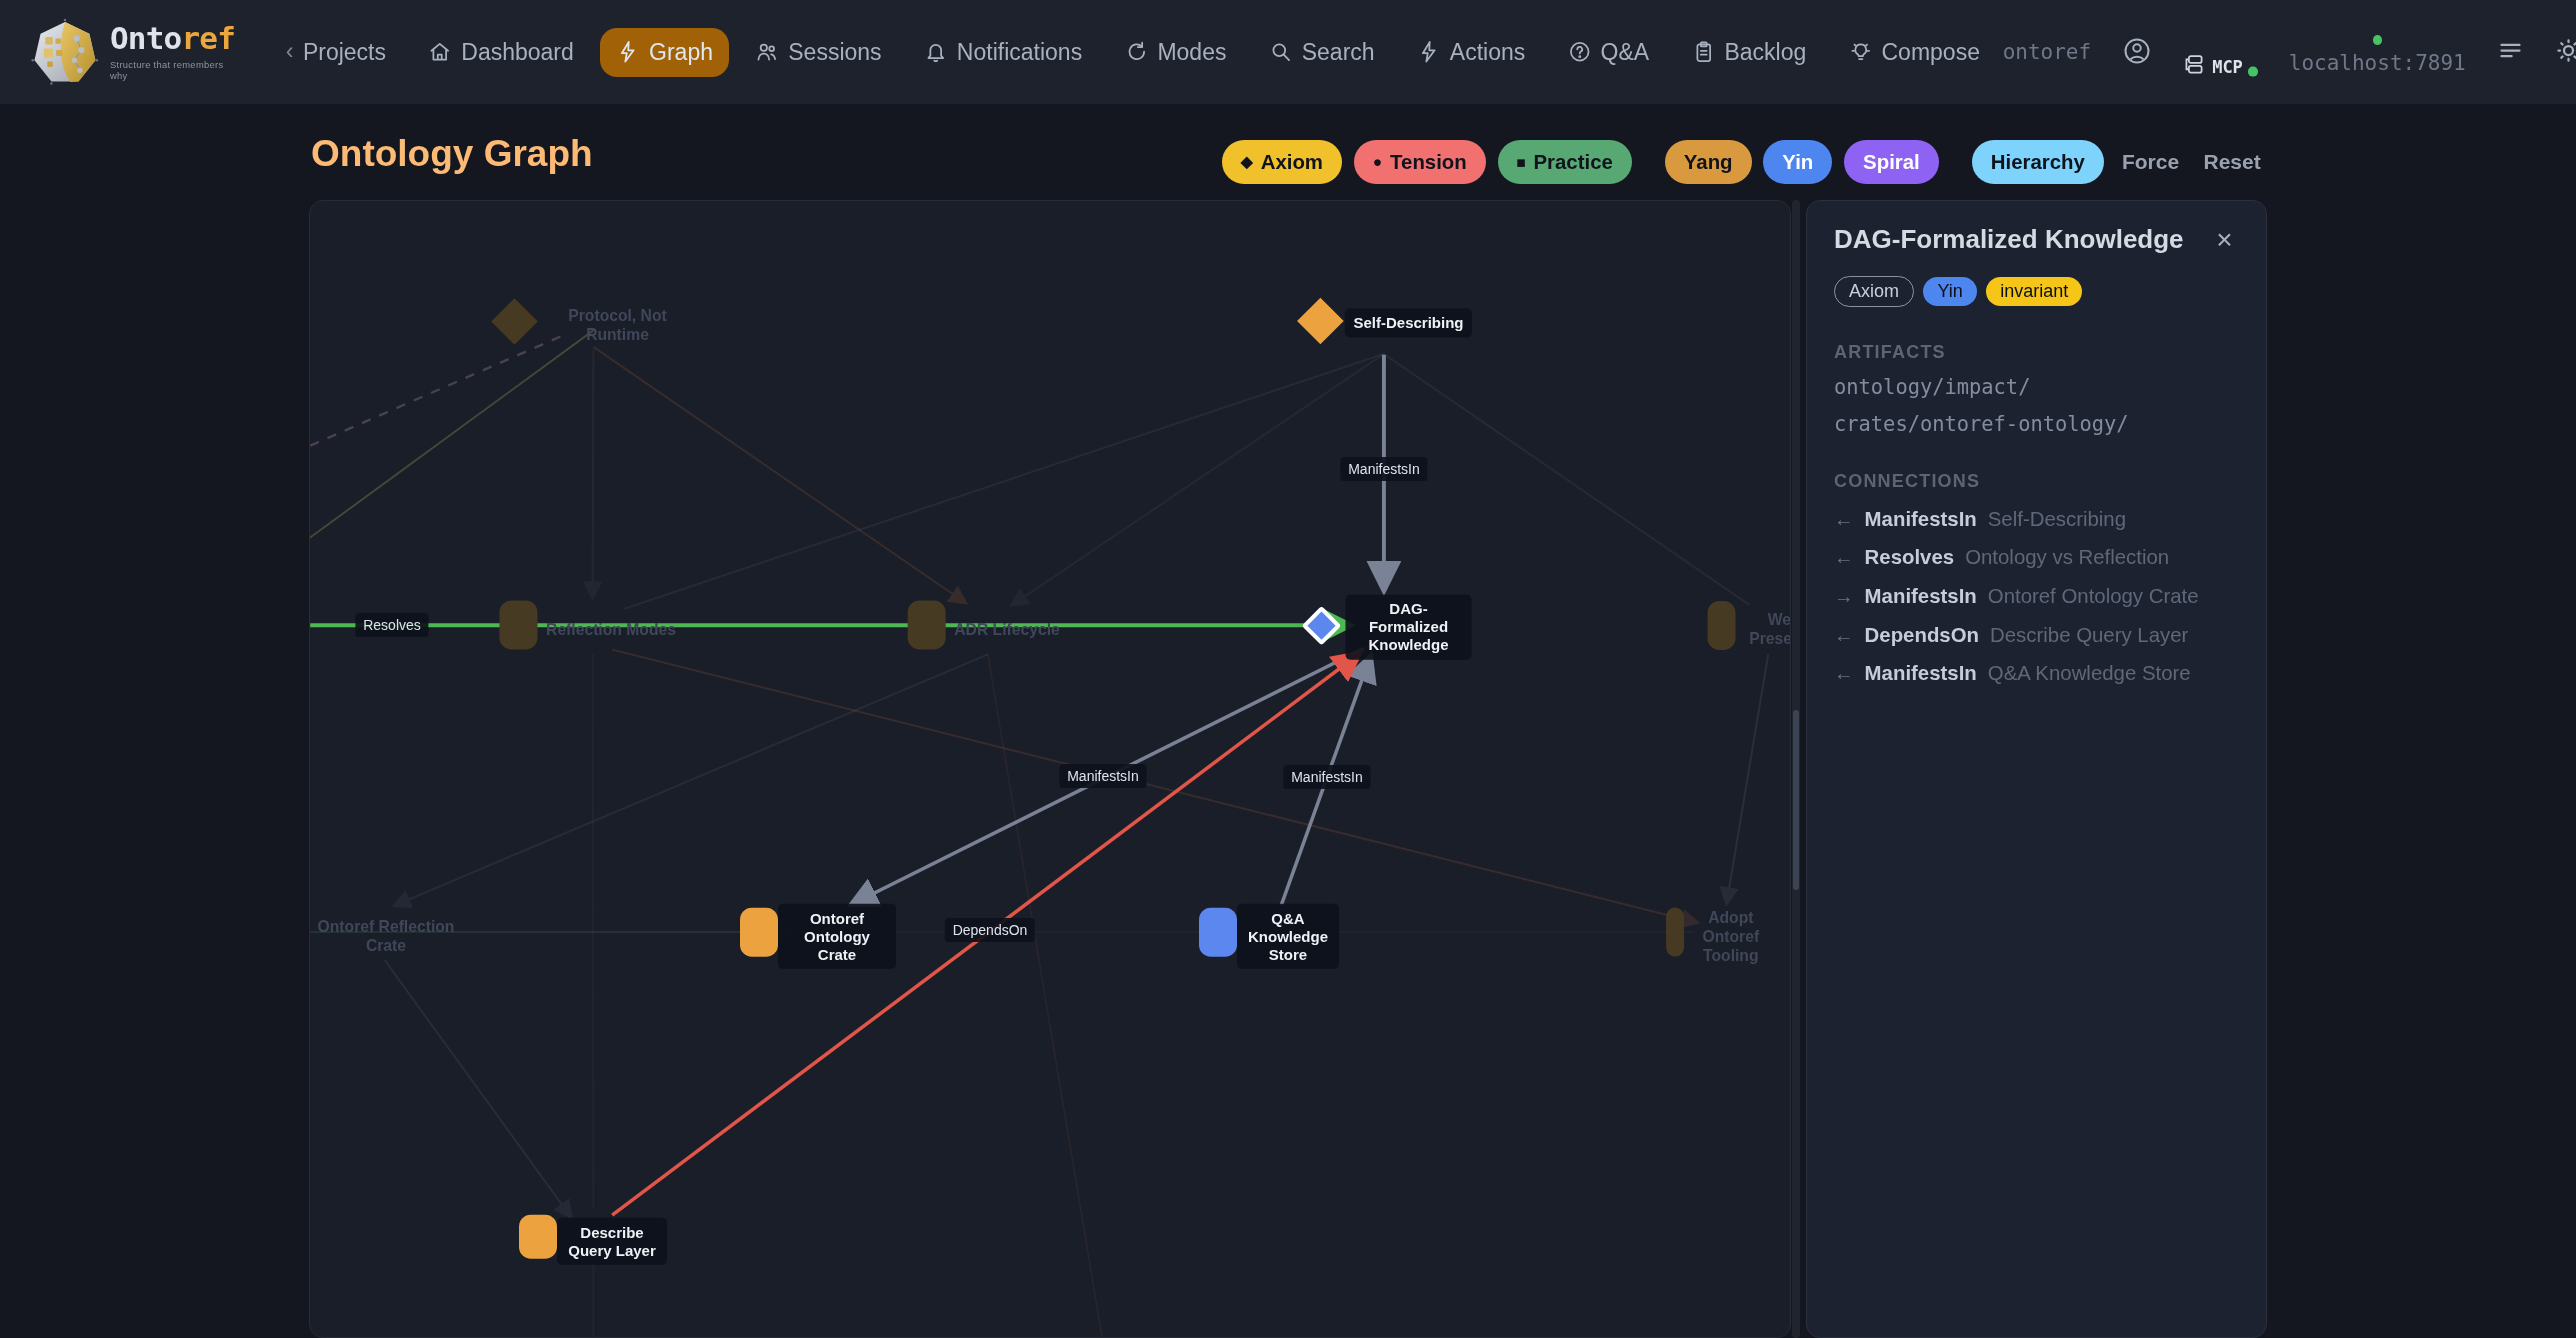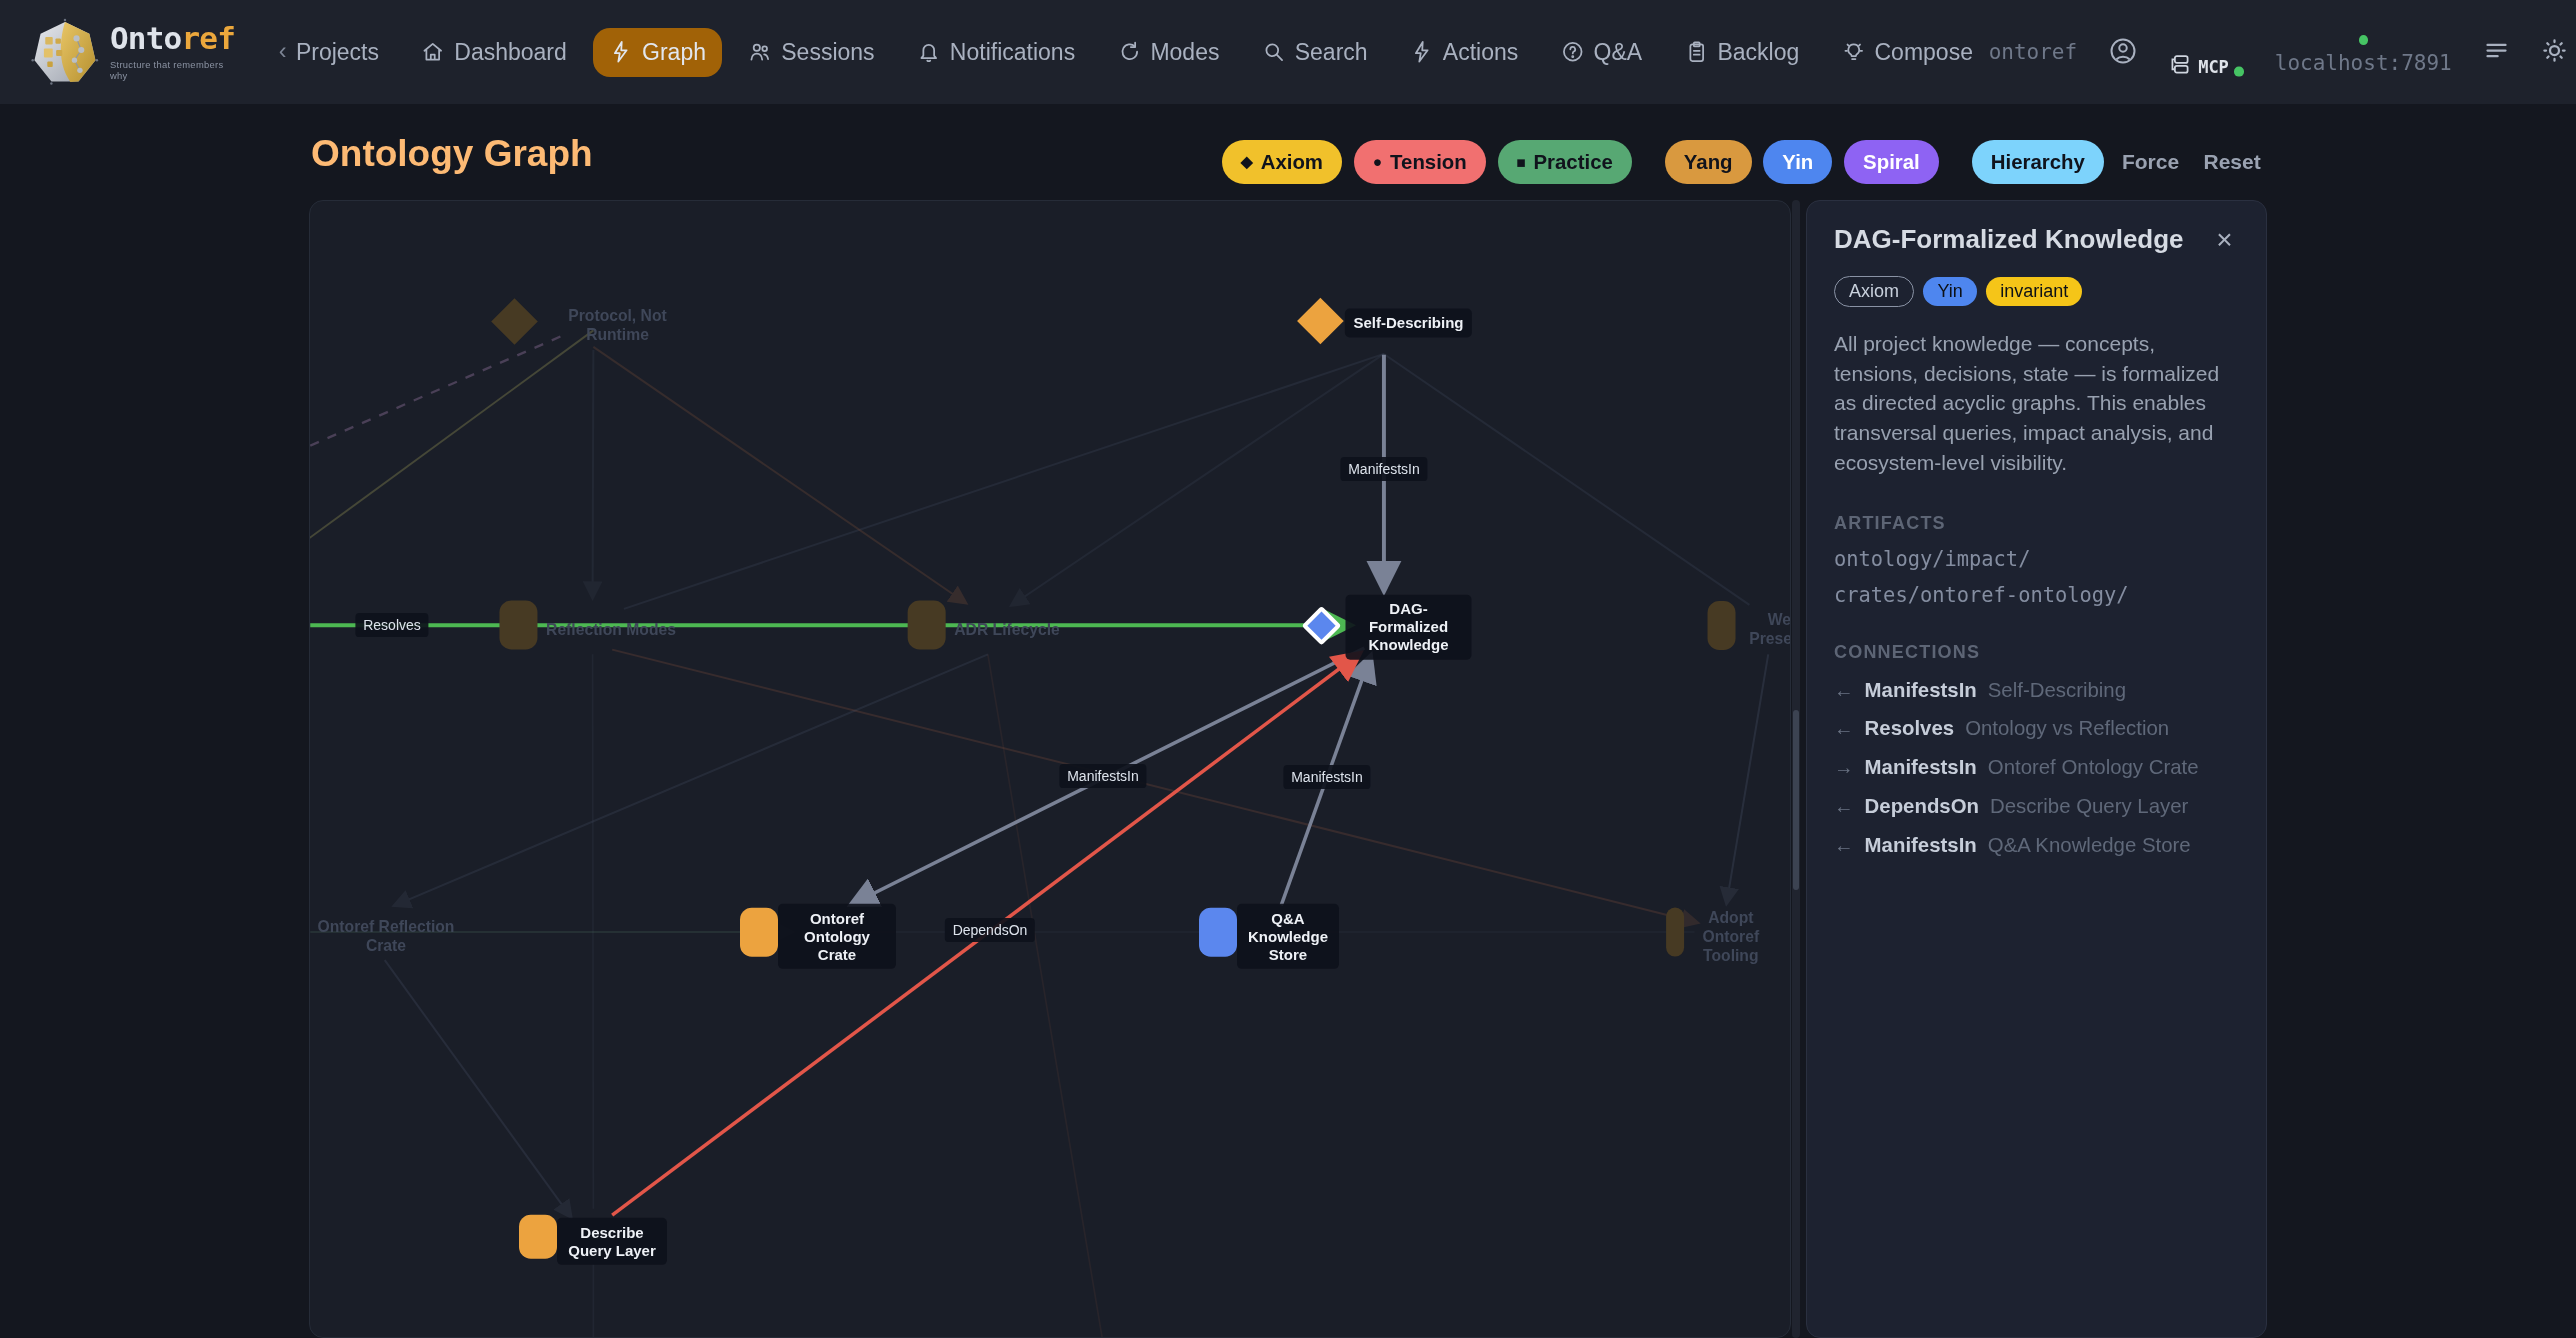--- a/index.html
+++ b/index.html
@@ -1,19 +1,19 @@
 <!DOCTYPE html>
 <html style="font-size:12.6px"><head>
 <meta charset="utf-8">
 <style>
   * { margin:0; padding:0; box-sizing:border-box; }
   html,body { width:2576px; height:1338px; background:#14171f; font-family:"Liberation Sans",sans-serif; overflow:hidden; position:relative; }
 
   
-  .navbar { position:absolute; left:0; top:0; width:2576px; height:104px; background:#1e222c; display:flex; align-items:center; padding:0 31px; overflow:visible; }
+  .navbar { position:absolute; left:0; top:0; width:2576px; height:104px; background:#1e222c; display:flex; align-items:center; padding:0 31px; overflow:visible;gap:7px; }
   .brand { display:flex; align-items:center; gap:11px; min-width:204px; }
   .brand-logo { width:88px; height:88px; }
   .brand-text { display:flex; flex-direction:column; }
   .brand-name { font-family:"DejaVu Sans Mono",monospace; font-weight:bold; font-size:31px; letter-spacing:-0.8px; color:#dfe3ea; line-height:1; }
   .brand-name .accent { color:#eba73c; }
   .brand-tagline { font-size:9.4px; color:#8b93a3; margin-top:4.7px; letter-spacing:0.3px; }
   .nav-items { display:flex; align-items:center; gap:11px; margin-left:28px; }
   .nav-item { display:flex; align-items:center; gap:9.4px; color:#a9b1c0; font-size:23px; padding:11px 15.7px; border-radius:17px; cursor:pointer; white-space:nowrap; }
   .nav-item.active { background:#a16207; color:#e2e7ef; }
   .icon { display:inline-flex; }
@@ -404,21 +404,20 @@
 <aside class="detail-panel">
   <div class="dp-head">
     <div class="dp-title">DAG-Formalized Knowledge</div>
     <div class="dp-close">×</div>
   </div>
   <div class="badges">
     <span class="badge badge-outline">Axiom</span>
     <span class="badge badge-yin">Yin</span>
     <span class="badge badge-invariant">invariant</span>
   </div>
-  <p class="dp-desc">All project knowledge — concepts, tensions, decisions, state — is formalized as directed acyclic graphs. This enables transversal queries, impact analysis, and ecosystem-level visibility.</p>
 
   <div class="dp-heading">ARTIFACTS</div>
   <div class="artifact">ontology/impact/</div>
   <div class="artifact">crates/ontoref-ontology/</div>
 
   <div class="dp-heading">CONNECTIONS</div>
   <div class="conn-row">
     <span class="conn-dir">←</span>
     <span class="conn-rel">ManifestsIn</span>
     <span class="conn-target">Self-Describing</span>

